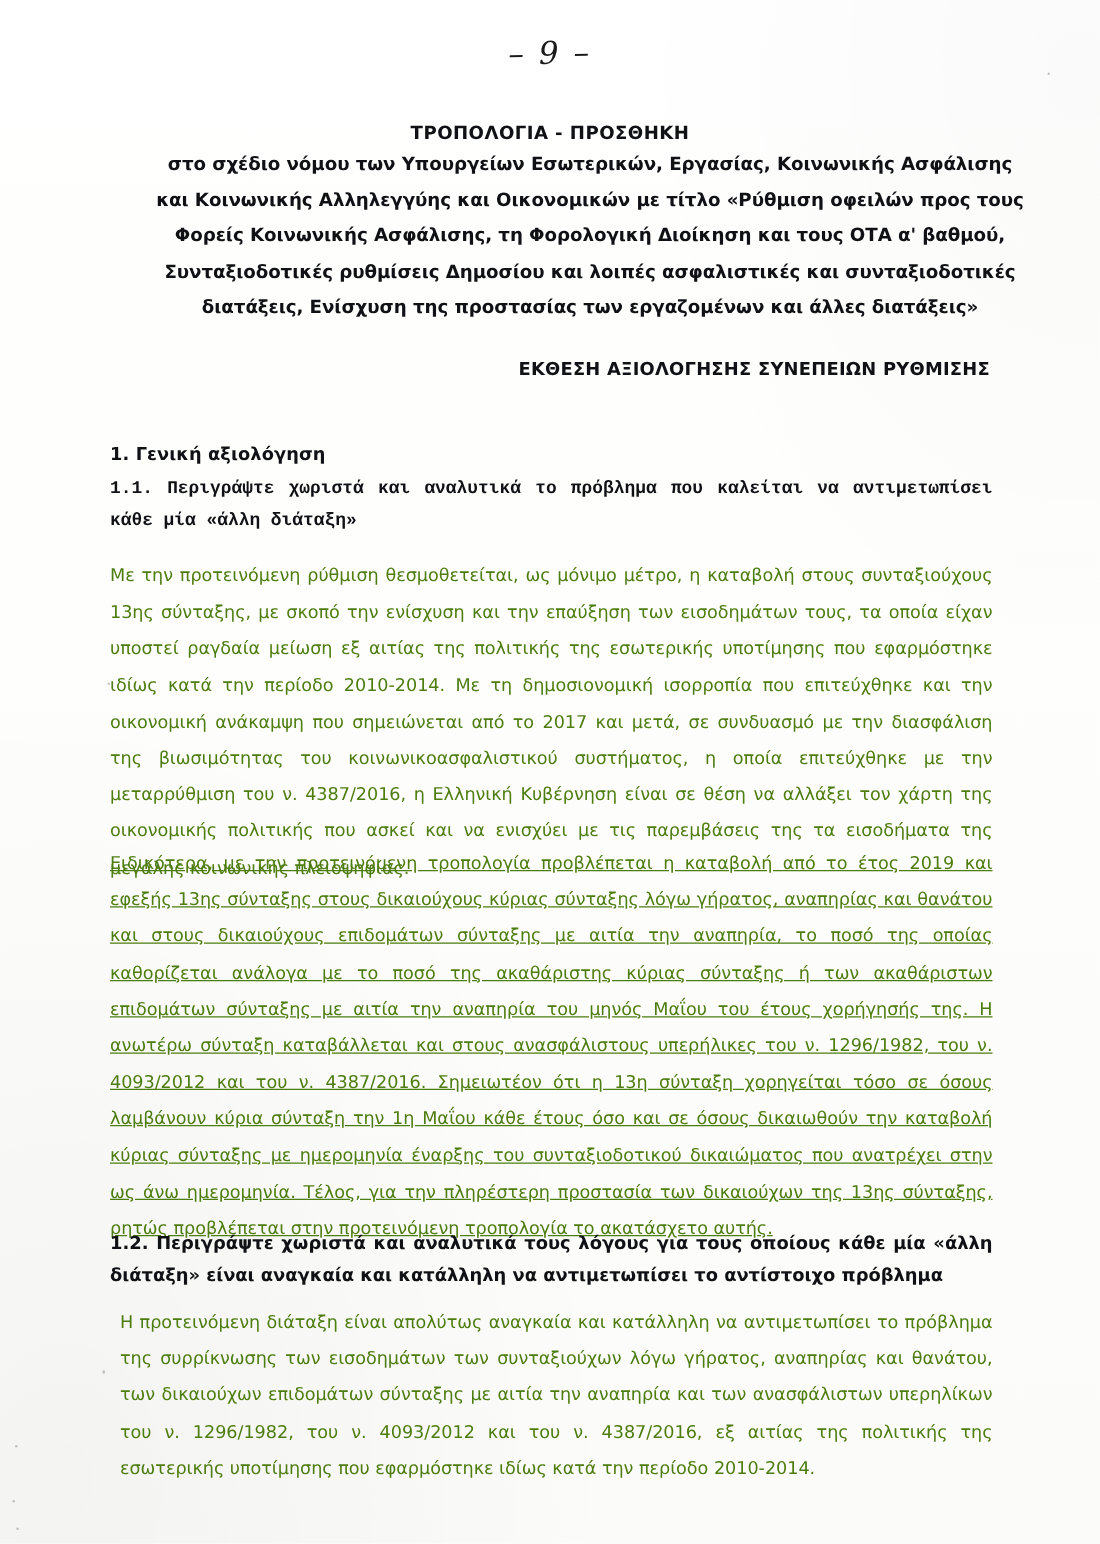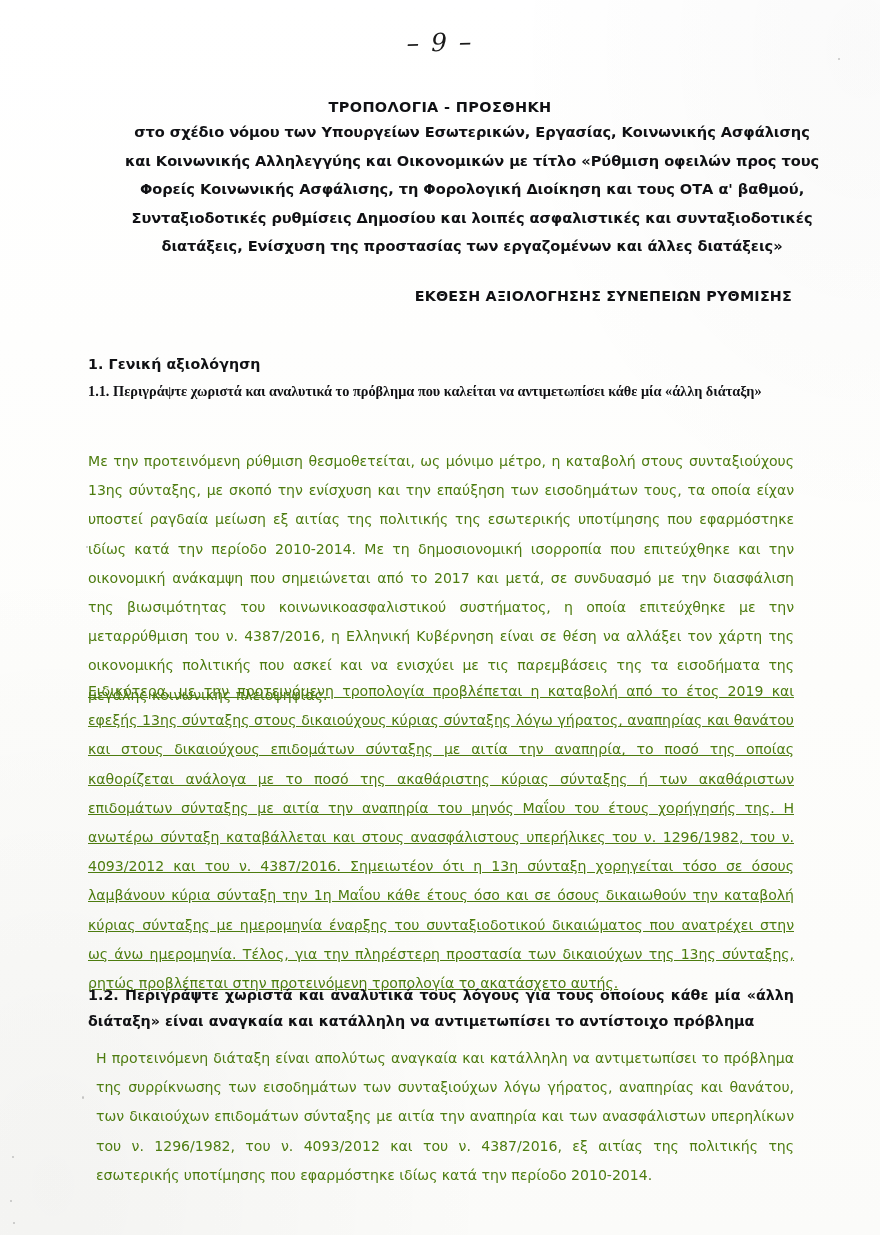--- a/index.html
+++ b/index.html
@@ -112,21 +112,21 @@
   .sub-heading {
     position: absolute;
     left: 88px;
     width: 706px;
     font-size: 14.3px;
     font-weight: bold;
     line-height: 26px;
     text-align: justify;
     text-justify: inter-word;
     color: #101114;
-    font-family: Liberation Serif, serif;
+    font-family: Liberation Mono, monospace;
   }
   .sub-1-1 { top: 378px; }
   .sub-1-2 { top: 982px; font-family: "DejaVu Sans", "Liberation Sans", sans-serif; }
 
   
   .body-par {
     position: absolute;
     left: 88px;
     width: 706px;
     font-size: 14.1px;

